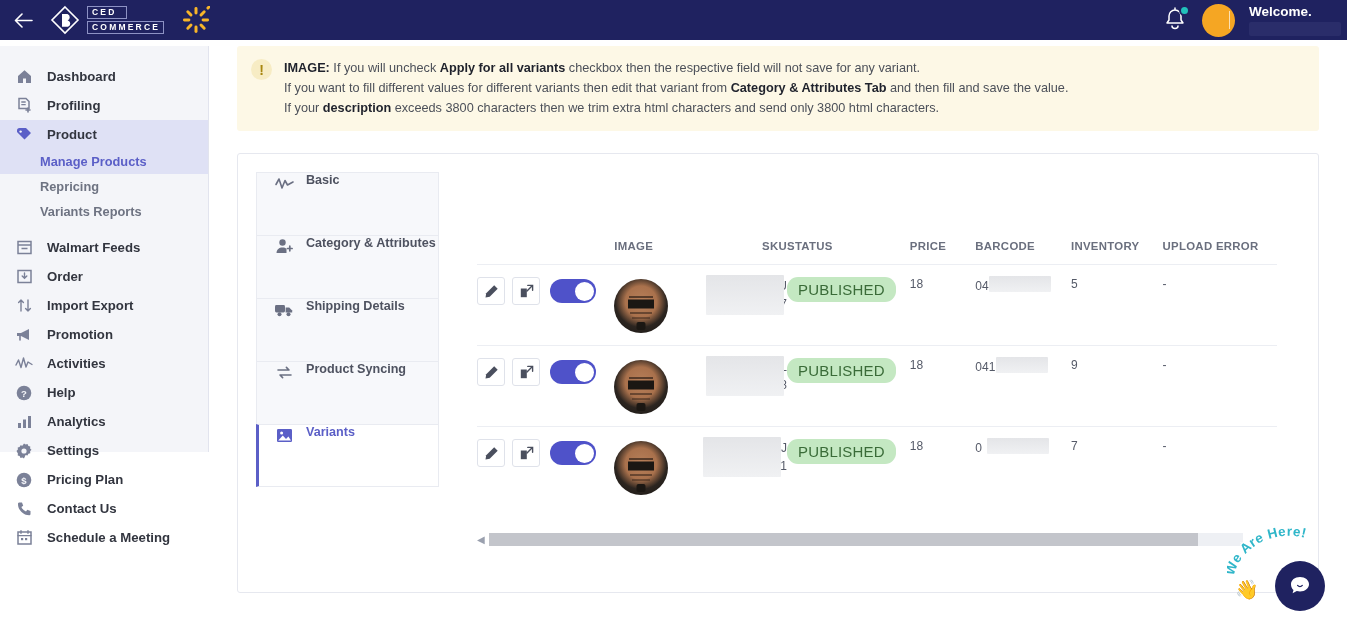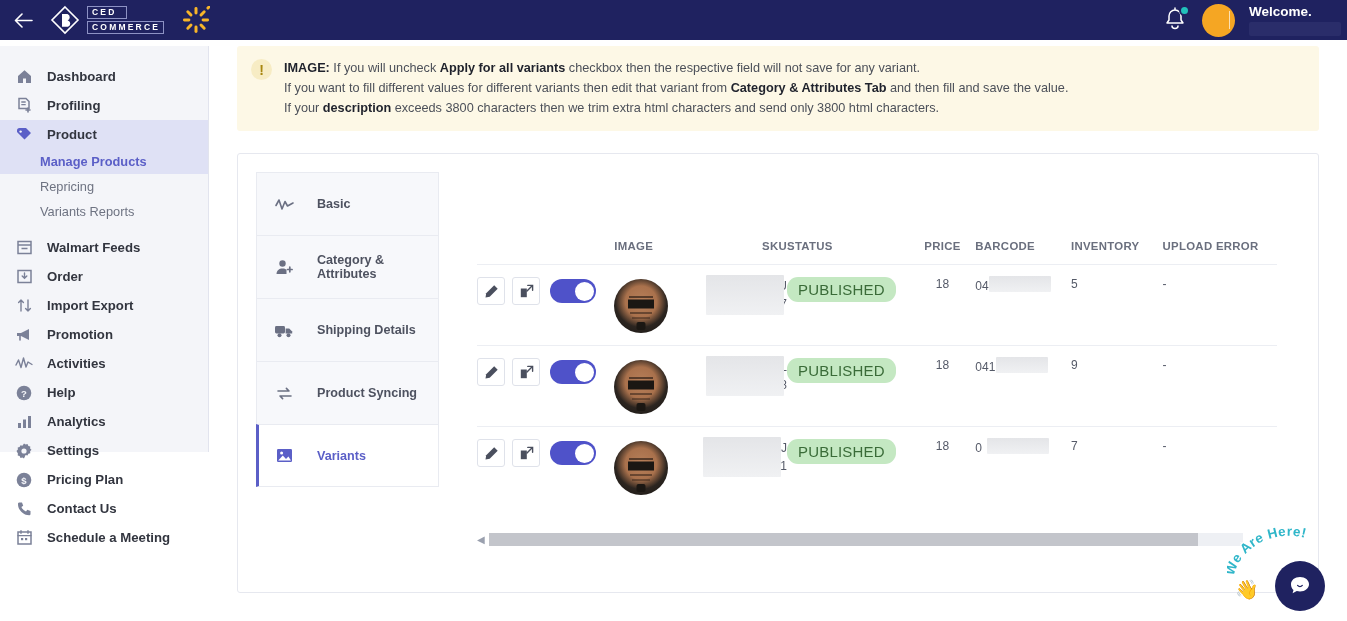--- a/index.html
+++ b/index.html
@@ -64,21 +64,21 @@
     font-size: 13.2px; font-weight: 600;
   }
   .nav-item .ico {
     width: 20px; height: 20px; display: flex; align-items: center;
     justify-content: center; color: #7b8198; flex: none;
   }
   .nav-item.active { background: #dfe1f5; color: #32353f; }
   .nav-item.active .ico { color: #5b5fc7; }
   .sub-item {
     height: 25px; display: flex; align-items: center; padding-left: 40px;
-    font-size: 12.8px; color: #6e7382; cursor: pointer;
+    font-size: 12.8px; color: #6e7382; cursor: pointer; font-weight: bold;
   }
   .sub-item.active { background: #dfe1f5; color: #5b5fc7; font-weight: 600; }
   .nav-gap { height: 9px; }
 
   
   .main {
     position: absolute; top: 46px; left: 209px; width: 1138px; height: 575px;
     background: #ffffff; overflow: hidden;
   }
   .notice {
@@ -95,21 +95,21 @@
 
   .panel {
     margin: 22px 28px 0 28px; border: 1px solid #e6e8ef; border-radius: 3px;
     height: 440px; background: #fff; display: flex; padding: 18px 0 0 18px;
     position: relative;
   }
 
   
   .tabs { width: 183px; flex: none; }
   .tab {
-    height: 63px; display: flex; align-items: center; gap: 23px;
+    height: 63px; display: flex; align-items: flex-start; gap: 12px;
     padding-left: 17px; border: 1px solid #e9ebf1; border-bottom: none;
     background: #f7f8fb; font-size: 12.6px; font-weight: 700; color: #4e5260;
     cursor: pointer;
   }
   .tab:last-child { border-bottom: 1px solid #e9ebf1; }
   .tab .ico { width: 20px; height: 20px; color: #6b7083; flex: none;
     display: flex; align-items: center; justify-content: center; }
   .tab.active {
     background: #fff; color: #5b5fc7; border-left: 3px solid #5b5fc7;
     padding-left: 15px;
@@ -126,21 +126,21 @@
   }
   tbody td {
     padding: 12px 0; border-bottom: 1px solid #eceef3; vertical-align: top;
     font-size: 12px; color: #555a68;
   }
   tbody tr:last-child td { border-bottom: none; }
   .c-act   { width: 132px; }
   .c-img   { width: 78px; margin-top: 23px; }
   .c-sku   { width: 88px; text-align: right; }
   .c-stat  { width: 118px; }
-  .c-price { width: 63px; text-align: center; }
+  .c-price { width: 63px; }
   .c-bar   { width: 92px; }
   .c-inv   { width: 88px; }
   .c-err   { width: 110px; }
 
   .actions { display: flex; align-items: center; gap: 7px; }
   .ibtn {
     width: 28px; height: 28px; border: 1px solid #dfe2ea; border-radius: 3px;
     background: #fff; display: flex; align-items: center; justify-content: center;
     color: #4a4f5e; cursor: pointer;
   }

